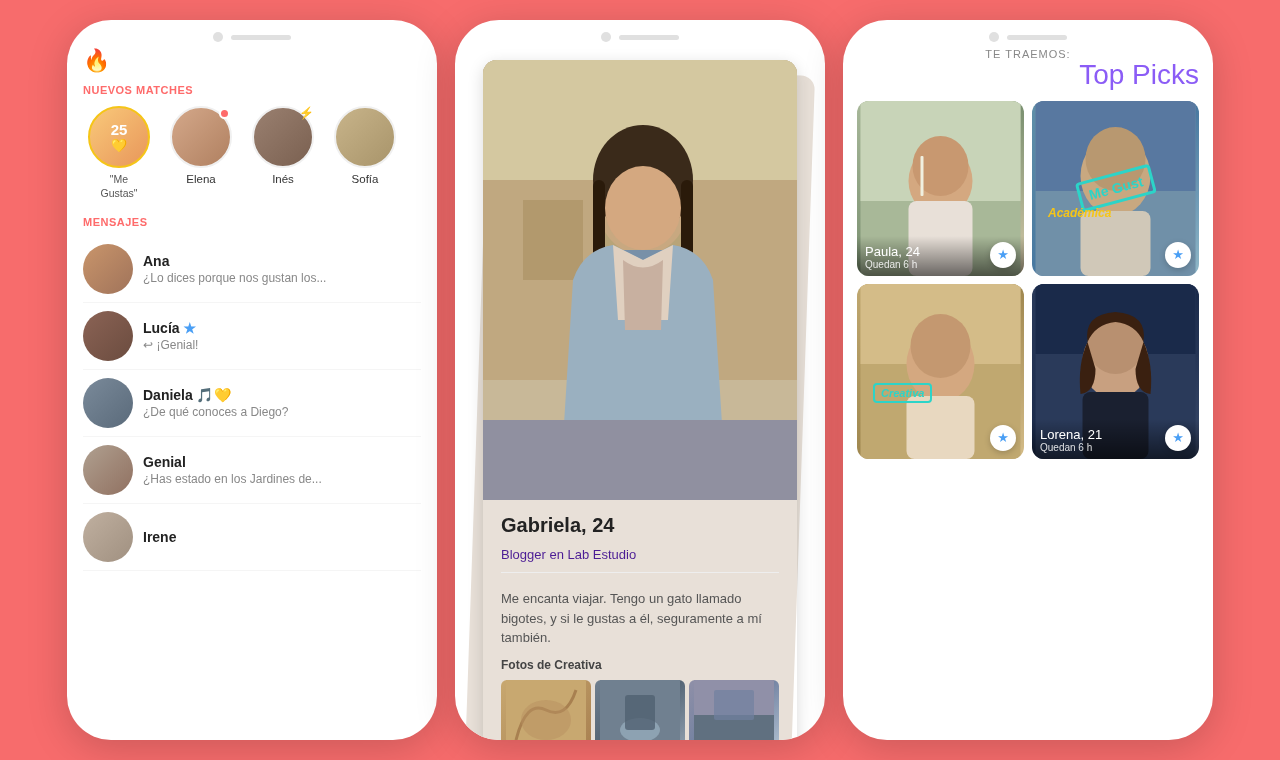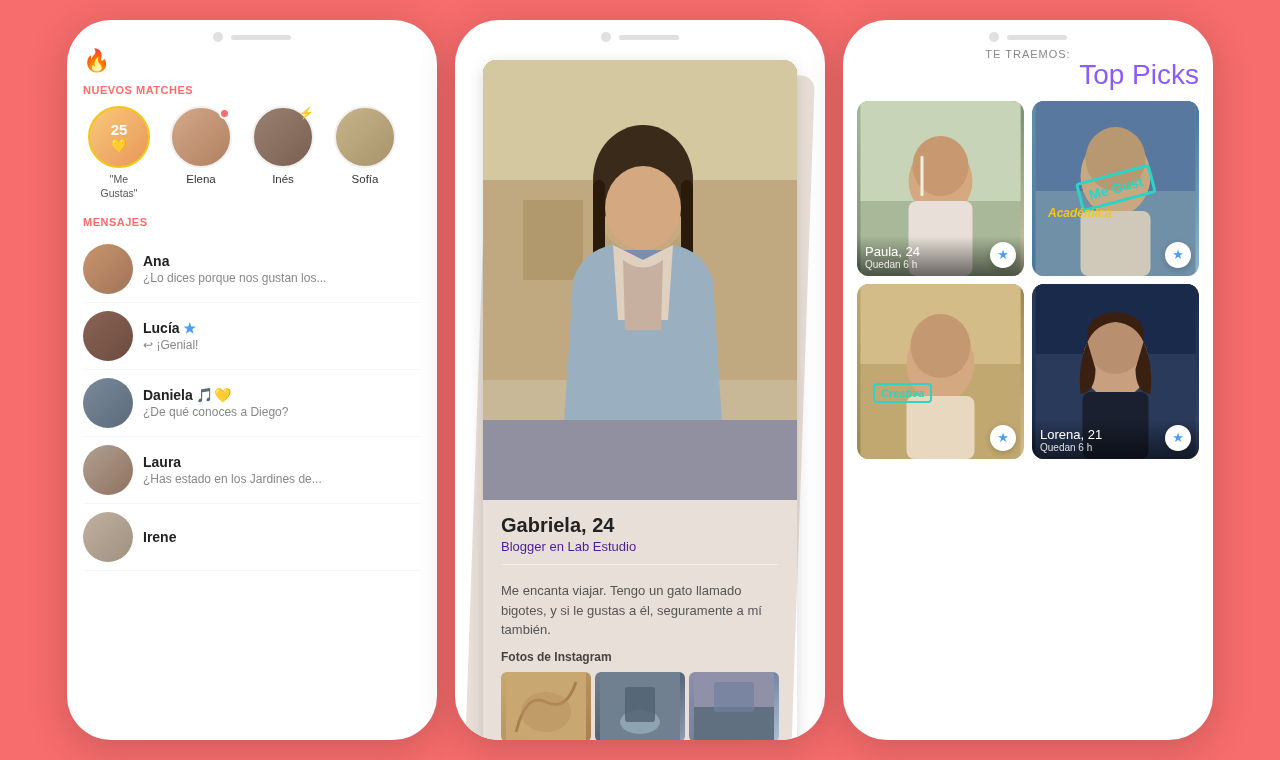--- a/index.html
+++ b/index.html
@@ -220,21 +220,21 @@
       overflow: hidden;
       box-shadow: 0 4px 16px rgba(0,0,0,0.15);
     }
     .profile-info {
       padding: 14px 18px 8px;
     }
     .profile-name-age {
       font-size: 20px;
       font-weight: 700;
       color: #222;
-      margin-bottom: 2px;
+      margin-bottom: 10px;
     }
     .profile-job {
       font-size: 13px;
       color: #4c1d95;
       margin-bottom: 10px;
     }
     .profile-bio {
       font-size: 13px;
       color: #555;
       line-height: 1.5;
@@ -426,21 +426,21 @@
           <span>Daniela</span>
           <span>🎵💛</span>
         </div>
         <div class="msg-preview">¿De qué conoces a Diego?</div>
       </div>
     </div>
 
     <div class="message-item">
       <div class="msg-avatar av-laura"></div>
       <div class="msg-info">
-        <div class="msg-name">Laura</div>
+        <div class="msg-name">Genial</div>
         <div class="msg-preview">¿Has estado en los Jardines de...</div>
       </div>
     </div>
 
     <div class="message-item">
       <div class="msg-avatar av-irene"></div>
       <div class="msg-info">
         <div class="msg-name">Irene</div>
       </div>
     </div>
@@ -487,21 +487,21 @@
             <rect x="0" y="360" width="320" height="80" fill="#9090a0"></rect>
           </svg>
         </div>
 
         <div class="profile-info">
           <div class="profile-name-age">
             <span>Gabriela</span><span>, </span><span>24</span>
           </div>
           <div class="profile-job">Blogger en Lab Estudio</div>
           <div class="profile-bio">Me encanta viajar. Tengo un gato llamado bigotes, y si le gustas a él, seguramente a mí también.</div>
-          <div class="instagram-label">Fotos de Instagram</div>
+          <div class="instagram-label">Fotos de Creativa</div>
           <div class="instagram-grid">
             <div class="insta-thumb insta-1">
               <svg width="100%" height="100%" viewBox="0 0 80 70">
                 <rect width="80" height="70" fill="#c8a870"></rect>
                 <path d="M10 60 Q20 20 40 30 Q60 40 70 10" stroke="#a88050" stroke-width="3" fill="none"></path>
                 <ellipse cx="40" cy="40" rx="25" ry="20" fill="#b89060" opacity="0.5"></ellipse>
               </svg>
             </div>
             <div class="insta-thumb insta-2">
               <svg width="100%" height="100%" viewBox="0 0 80 70">

